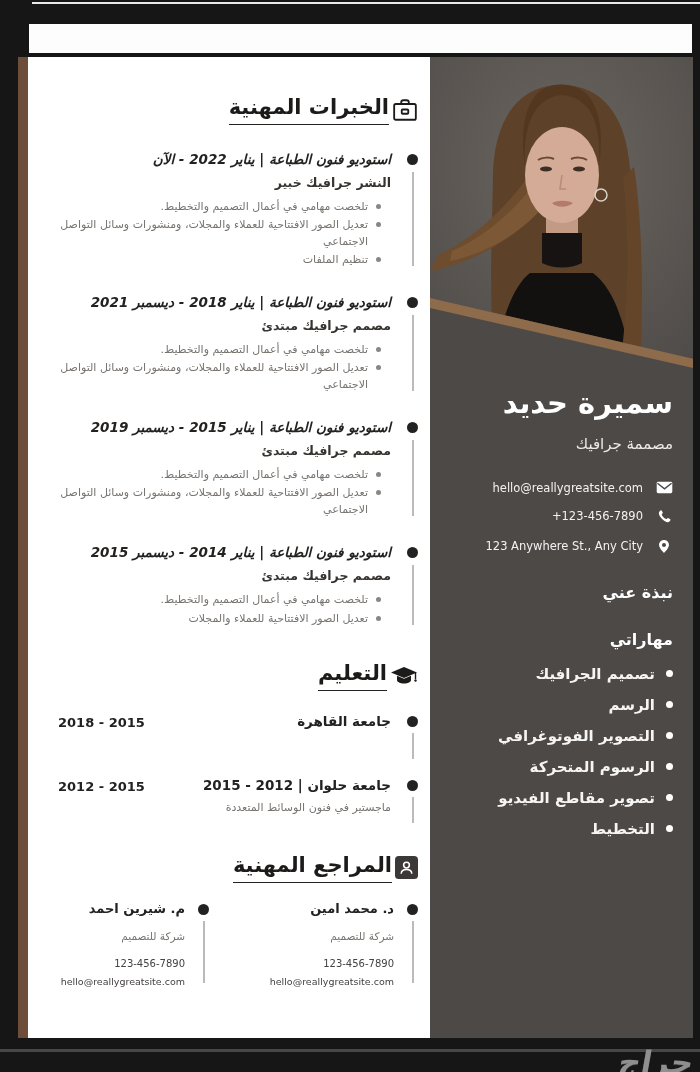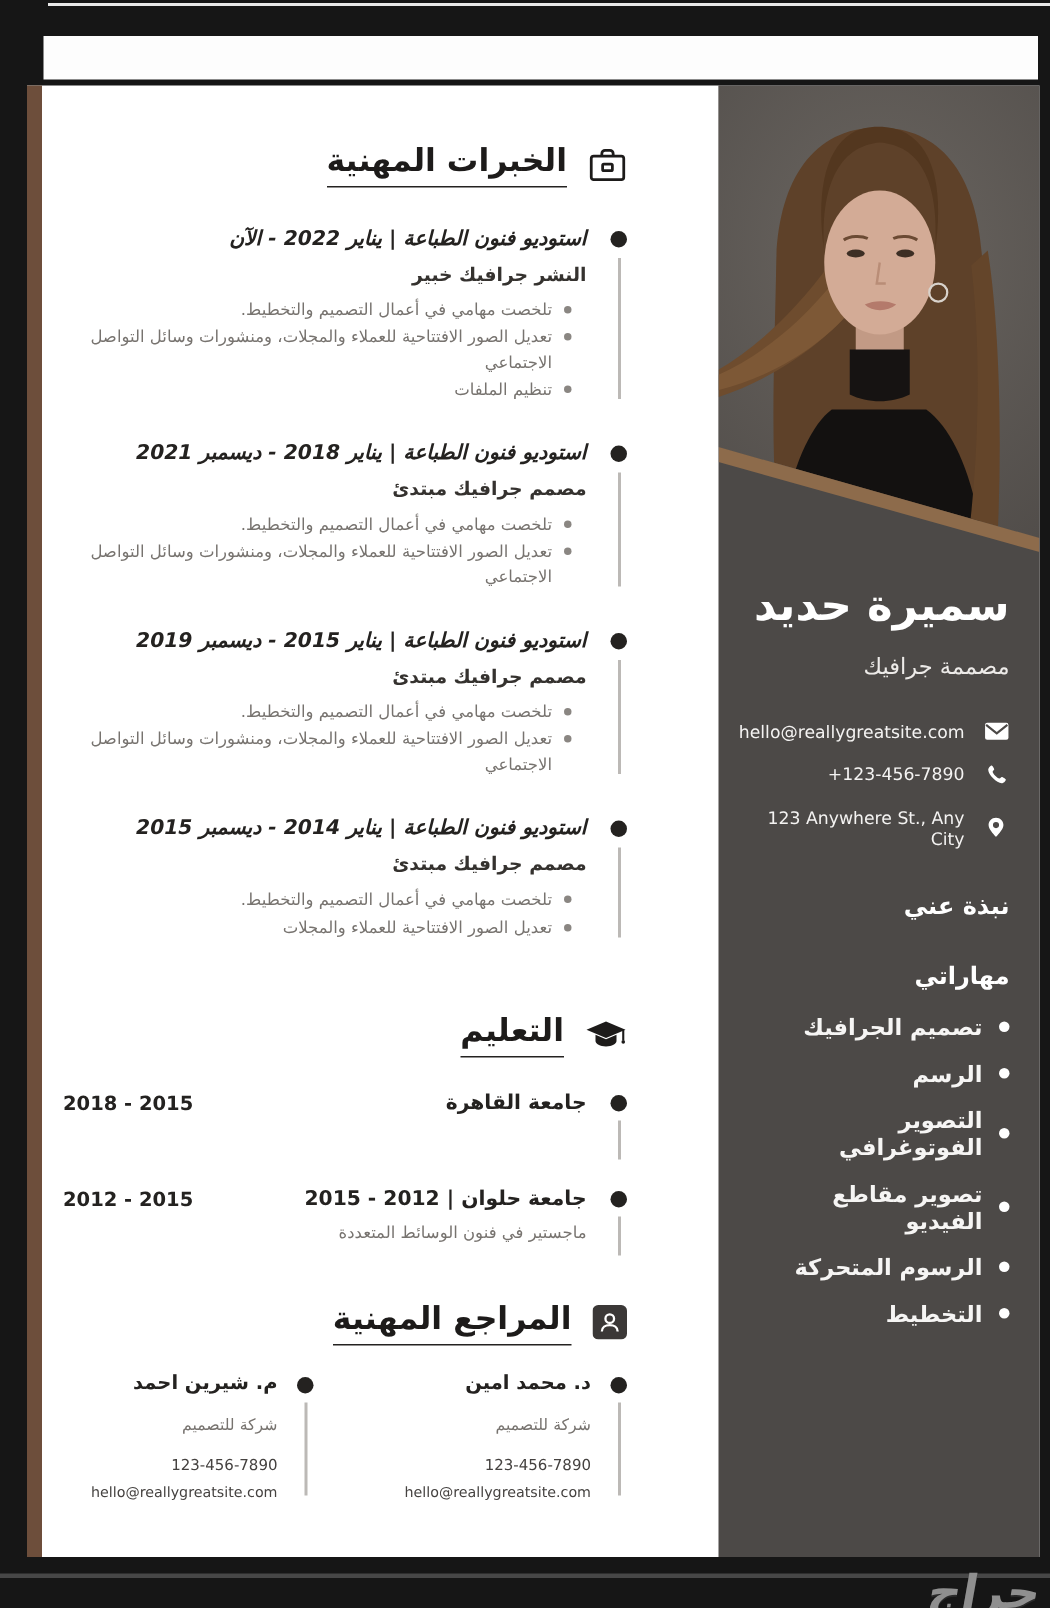--- a/index.html
+++ b/index.html
@@ -11,21 +11,21 @@
   .top-band{position:absolute;top:24px;left:29px;right:8px;height:29px;background:#fdfdfd;}
   .bottom-line{position:absolute;left:0;right:0;bottom:20px;height:3px;background:#474747;}
   .watermark{position:absolute;right:6px;bottom:-8px;font-size:31px;font-weight:bold;
              color:#8f8f8f;transform:skewX(-10deg);letter-spacing:2px;text-shadow:0 1px 0 #2a2a2a;}
 
   
   .page{position:absolute;top:57px;left:18px;right:7px;bottom:34px;background:#ffffff;}
   .page-edge{position:absolute;left:0;top:0;bottom:0;width:10px;background:#6d4e3b;}
 
   
-  .sidebar{position:absolute;top:0;right:0;width:214px;height:100%;background:#4c4947;color:#fff;}
+  .sidebar{position:absolute;top:0;right:0;width:263px;height:100%;background:#4c4947;color:#fff;}
   .photo-area{position:absolute;top:0;left:0;width:100%;height:311px;
               clip-path:polygon(0 0,100% 0,100% 97%,0 77.5%);background:#5b5651;}
   .photo-area svg{display:block;width:100%;height:100%;}
   .stripe{position:absolute;top:0;left:0;width:100%;height:311px;background:#8d6b4b;
           clip-path:polygon(0 77.5%,100% 97%,100% 100%,0 80.7%);}
   .side-content{position:absolute;top:311px;left:0;right:0;bottom:0;
                 padding:18px 20px 0 20px;direction:rtl;text-align:right;}
   .side-name{font-size:29px;font-weight:bold;line-height:1.2;color:#ffffff;}
   .side-title{font-size:15px;color:#edebe9;margin-top:14px;}
   .contacts{margin-top:28px;}
@@ -36,39 +36,39 @@
   .side-h{font-size:16px;font-weight:bold;margin-top:28px;color:#ffffff;}
   .about-text{font-size:12px;line-height:1.58;color:#dedcda;margin-top:18px;}
   .skills{margin-top:16px;}
   .skill{display:flex;align-items:center;gap:11px;margin-bottom:13px;}
   .sdot{width:7px;height:7px;border-radius:50%;background:#ffffff;flex:none;}
   .slabel{font-size:15px;font-weight:bold;color:#f6f5f4;}
 
   
   .main{position:absolute;top:0;bottom:0;right:263px;left:12px;
         padding:38px 12px 0 6px;direction:rtl;text-align:right;color:#242220;}
-  .sec{display:flex;align-items:center;gap:14px;font-size:21px;font-weight:bold;
+  .sec{display:flex;align-items:center;gap:3px;font-size:21px;font-weight:bold;
        color:#1d1b1a;margin:0;}
   .sec .txt{border-bottom:1.5px solid #242221;padding-bottom:5px;}
   .sec .ico{flex:none;display:flex;}
   .sec-xp{margin-bottom:26px;}
-  .sec-edu{margin-top:48px;margin-bottom:22px;}
+  .sec-edu{margin-top:34px;margin-bottom:22px;}
   .sec-ref{margin-top:30px;margin-bottom:18px;}
 
   .xp{position:relative;padding-right:27px;margin:0 0 26px 0;}
   .dot{position:absolute;right:0;top:3px;width:11px;height:11px;border-radius:50%;background:#242220;}
   .rail{position:absolute;right:4px;top:21px;bottom:2px;width:2px;background:#bcb9b6;}
   .xp-title{font-size:13.5px;font-weight:bold;color:#242220;white-space:nowrap;font-style:italic;}
   .xp-role{font-size:12.5px;font-weight:bold;color:#35322f;margin-top:8px;}
   .xp ul{list-style:none;margin:8px 10px 0 0;padding:0;color:#77736f;font-size:11px;line-height:1.55;}
   .xp li{position:relative;padding-right:13px;margin-bottom:1px;}
   .xp li::before{content:"";position:absolute;right:0;top:6px;width:5px;height:5px;
                  border-radius:50%;background:#8a8682;}
 
-  .edu{position:relative;padding-right:27px;margin-bottom:18px;min-height:46px;}
+  .edu{position:relative;padding-right:27px;margin-bottom:18px;min-height:46px;margin-left:16px;}
   .edu .rail{top:20px;bottom:0;}
   .edu-date{position:absolute;left:6px;top:2px;font-size:13px;font-weight:bold;color:#242220;}
   .edu-title{font-size:13.5px;font-weight:bold;white-space:nowrap;}
   .edu-desc{font-size:11px;color:#77736f;margin-top:7px;line-height:1.5;}
   .edu-0 .edu-desc{max-width:185px;}
   .edu-1 .edu-desc{white-space:nowrap;}
 
   .refs{display:flex;gap:36px;}
   .ref{flex:1;position:relative;padding-right:24px;}
   .ref .rail{top:20px;bottom:4px;}
@@ -275,25 +275,25 @@
         <div class="skill">
           <span class="sdot"></span>
           <span class="slabel">الرسم</span>
         </div>
         <div class="skill">
           <span class="sdot"></span>
           <span class="slabel">التصوير الفوتوغرافي</span>
         </div>
         <div class="skill">
           <span class="sdot"></span>
+          <span class="slabel">الرسوم المتحركة</span>
+        </div>
+        <div class="skill">
+          <span class="sdot"></span>
           <span class="slabel">تصوير مقاطع الفيديو</span>
-        </div>
-        <div class="skill">
-          <span class="sdot"></span>
-          <span class="slabel">الرسوم المتحركة</span>
         </div>
         <div class="skill">
           <span class="sdot"></span>
           <span class="slabel">التخطيط</span>
         </div>
       </div>
     </div>
   </div>
 </div>
 

